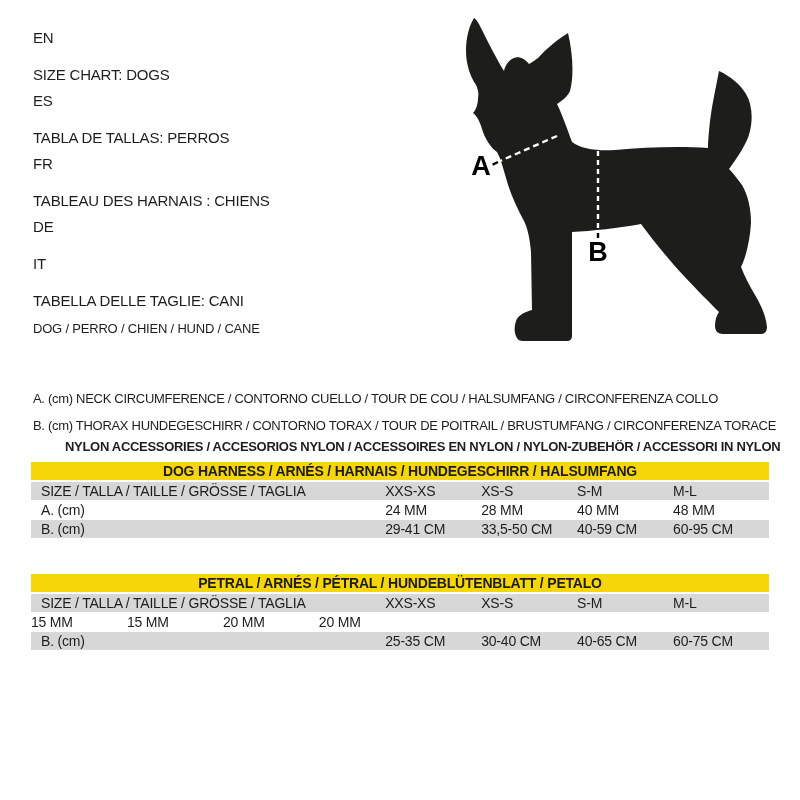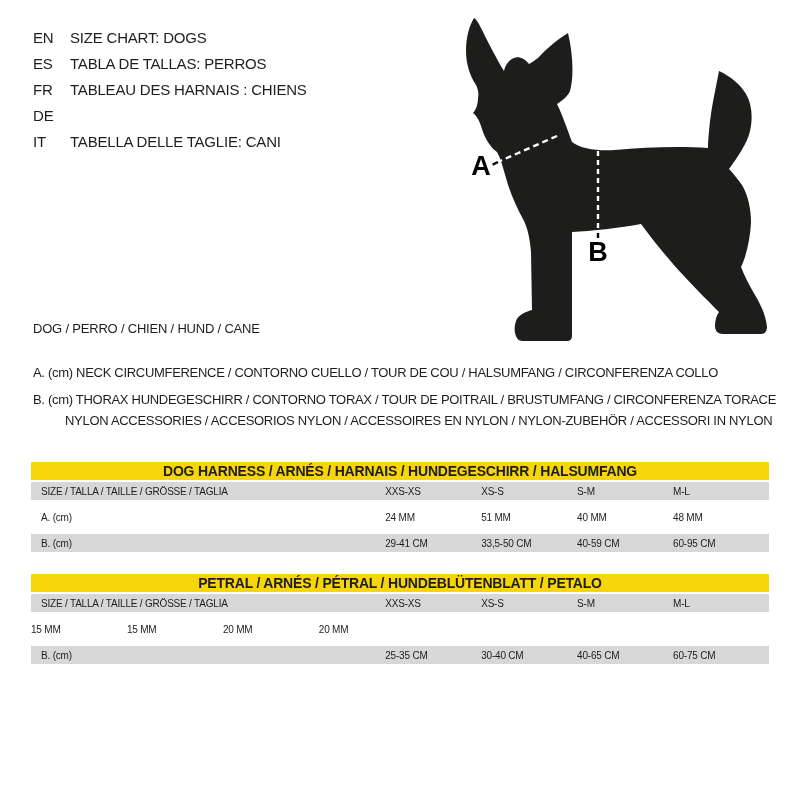--- a/index.html
+++ b/index.html
@@ -15,47 +15,47 @@
     font-family:"Liberation Sans",sans-serif;
     color:var(--ink);
     letter-spacing:-0.2px;
     overflow:hidden;
   }
   
   .lang-block{
     position:absolute;left:33px;top:25px;
     font-size:15px;line-height:26px;font-weight:400;
   }
-  .lang-row{display:flex;white-space:nowrap;}
+  .lang-row{display:flex;white-space:nowrap;flex-direction:column;}
   .lang-code{width:37px;flex:0 0 37px;}
   
   .dog-figure{position:absolute;left:420px;top:10px;width:360px;height:340px;}
   
   .animal-caption{
     position:absolute;left:33px;top:321px;
     font-size:13px;white-space:nowrap;
   }
-  .note{position:absolute;left:33px;font-size:13px;letter-spacing:-0.3px;white-space:nowrap;}
+  .note{position:absolute;left:33px;font-size:13px;letter-spacing:-0.3px;white-space:nowrap;margin-top:26px;}
   .note-a{top:365px;}
   .note-b{top:392px;}
-  .note-material{top:413px;font-weight:400;padding-left:32px;}
+  .note-material{top:413px;font-weight:700;padding-left:32px;}
   
   .size-table{position:absolute;left:31px;width:738px;}
   .size-table.t1{top:462px;}
   .size-table.t2{top:574px;}
   .t-header{
     height:18px;line-height:18px;margin-bottom:2px;
     background:var(--accent);
     font-size:14px;font-weight:700;text-align:center;
     white-space:nowrap;
   }
   .t-row{
     display:flex;align-items:center;
-    height:18px;margin-bottom:8px;
-    font-size:10px;white-space:nowrap;
+    height:18px;margin-bottom:1px;
+    font-size:14px;white-space:nowrap;
   }
   .t-row.shade{background:var(--rowgray);}
   .t-label{flex:0 0 48%;padding-left:10px;text-align:left;overflow:hidden;}
   .t-col{flex:0 0 13%;text-align:left;}
 </style>
 </head>
 <body>
 
 <div class="lang-block">
   <div class="lang-row">
@@ -145,21 +145,21 @@
   <div class="t-row shade">
     <span class="t-label">SIZE / TALLA / TAILLE / GRÖSSE / TAGLIA</span>
     <span class="t-col">XXS-XS</span>
     <span class="t-col">XS-S</span>
     <span class="t-col">S-M</span>
     <span class="t-col">M-L</span>
   </div>
   <div class="t-row">
     <span class="t-label">A. (cm)</span>
     <span class="t-col">24 MM</span>
-    <span class="t-col">51 MM</span>
+    <span class="t-col">28 MM</span>
     <span class="t-col">40 MM</span>
     <span class="t-col">48 MM</span>
   </div>
   <div class="t-row shade">
     <span class="t-label">B. (cm)</span>
     <span class="t-col">29-41 CM</span>
     <span class="t-col">33,5-50 CM</span>
     <span class="t-col">40-59 CM</span>
     <span class="t-col">60-95 CM</span>
   </div>

